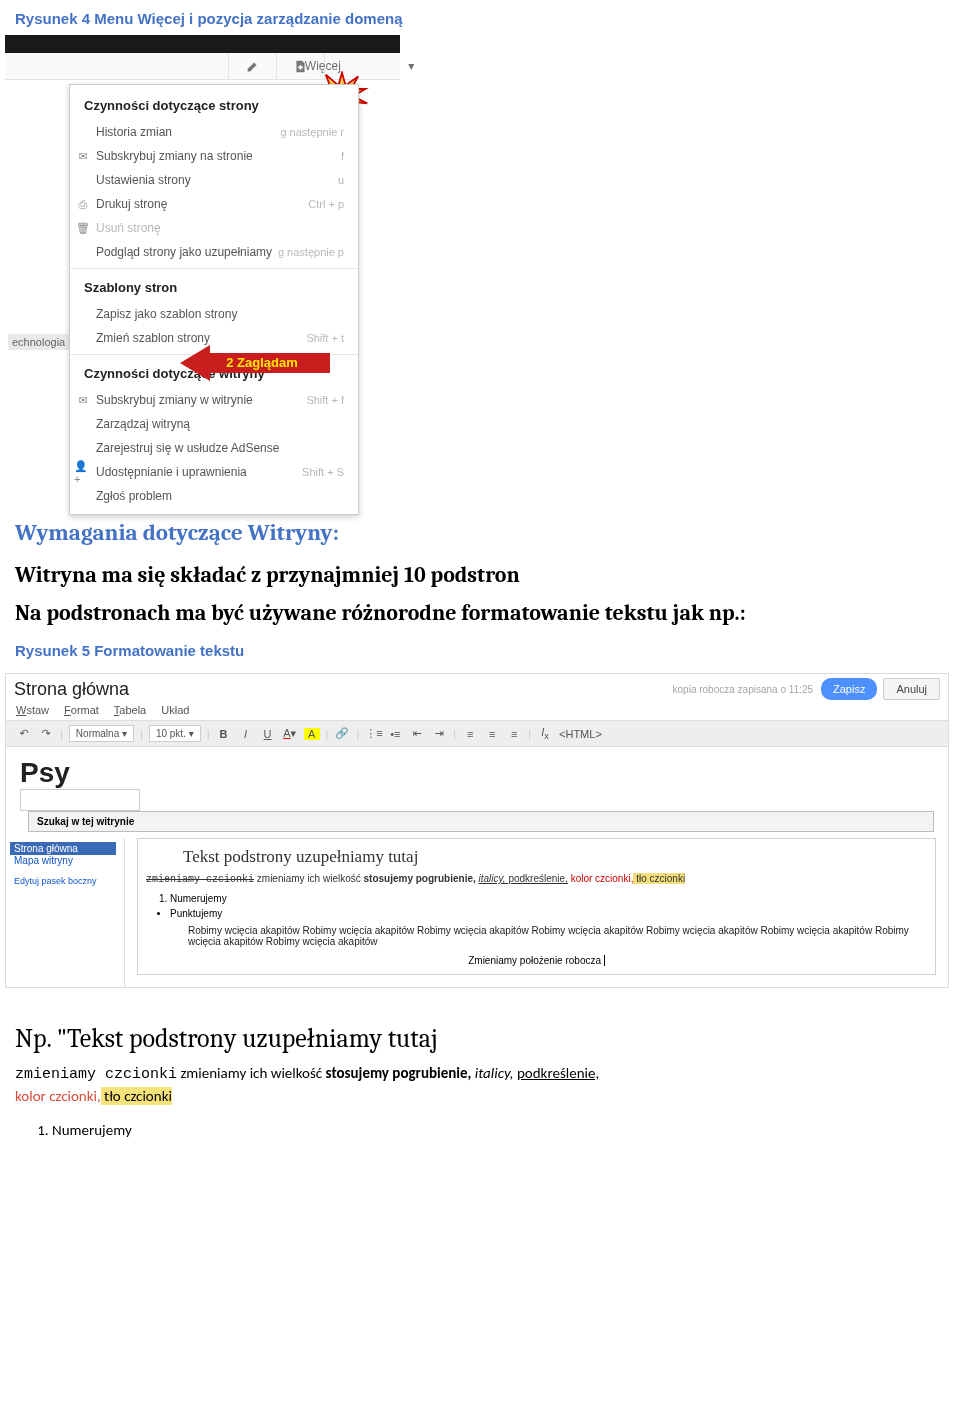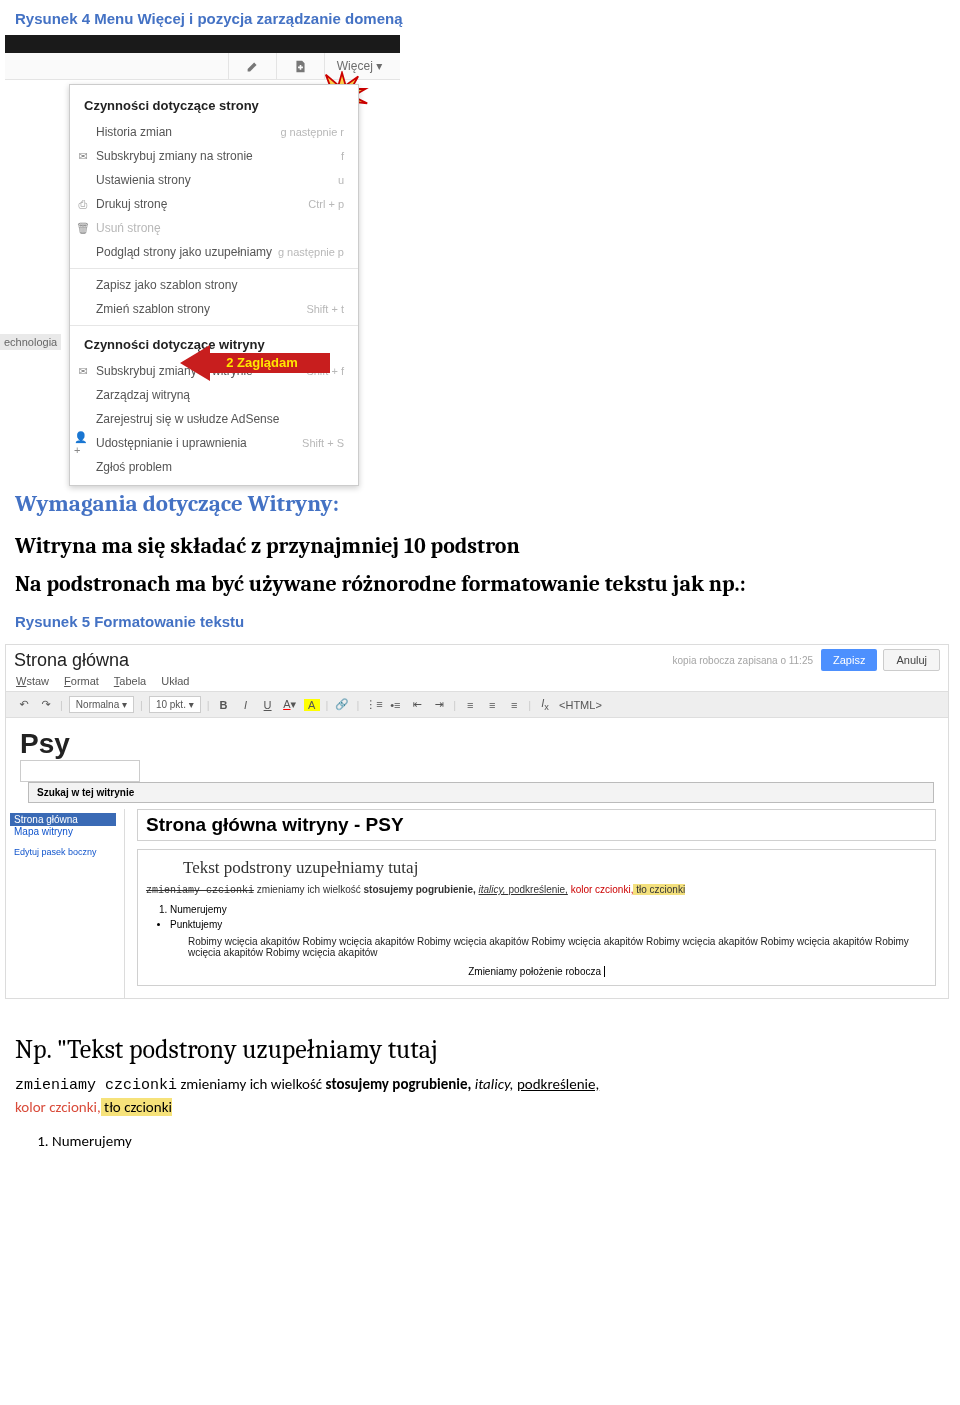--- a/index.html
+++ b/index.html
@@ -5,43 +5,43 @@
   * { box-sizing: border-box; margin: 0; padding: 0; }
   body { font-family: Arial, sans-serif; background: #fff; width: 960px; }
   .caption { color: #4472c4; font-weight: bold; font-size: 15px; padding: 10px 15px 8px; }
   .h2 { color: #4472c4; font-weight: bold; font-size: 23px; padding: 4px 15px 10px; font-family: Cambria, serif; }
   .h3 { font-weight: bold; font-size: 22px; padding: 6px 15px 6px; font-family: Cambria, serif; }
   
   
   .shot1 { width: 395px; margin-left: 5px; }
   .blackbar { height: 18px; background: #1a1a1a; }
   .topbtns { height: 27px; display: flex; justify-content: flex-end; padding-right: 6px; background: #fafafa; border-bottom: 1px solid #e4e4e4; }
-  .tbtn { width: 48px; display: flex; align-items: center; justify-content: center; border-left: 1px solid #e4e4e4; color: #6d6d6d; font-size: 12px; cursor: pointer; }
+  .tbtn { width: 48px; display: flex; align-items: center; justify-content: center; border-left: 1px solid #e4e4e4; color: #6d6d6d; font-size: 12px; cursor: pointer; gap: 32px; }
   .tbtn:last-child { border-right: 0; }
   .star-svg { position: absolute; left: -10px; top: 18px; }
   .menu { width: 290px; margin-left: 64px; margin-top: 4px; background: #fff; border: 1px solid #ccc; box-shadow: 0 2px 6px rgba(0,0,0,.2); padding: 6px 0; position: relative; }
   .msec { font-weight: bold; font-size: 13px; padding: 7px 14px; color: #222; }
   .mitem { display: flex; align-items: center; padding: 5px 14px 5px 4px; font-size: 12px; color: #555; }
   .mitem.dim { color: #b8b8b8; }
   .micon { width: 18px; height: 14px; display: inline-flex; align-items: center; justify-content: center; margin-right: 4px; font-size: 11px; color: #888; }
   .mlabel { flex: 1; }
   .mshort { color: #b8b8b8; font-size: 11px; }
   .mhr { border: 0; border-top: 1px solid #e6e6e6; margin: 4px 0; }
   .arrow { position: absolute; left: 186px; top: 314px; }
   .rightcover { position: absolute; left: 354px; top: 42px; width: 35px; background: #fff; font-size: 10px; color: #999; }
   .rc2 { position: absolute; left: 354px; top: 325px; font-size: 10px; color: #bbb; }
   .shot1wrap { position: relative; }
-  .tech { position: absolute; left: 0; top: 299px; font-size: 11px; color: #666; background: #e9e9e9; padding: 2px 4px; }
+  .tech { position: absolute; left: 8px; top: 299px; font-size: 11px; color: #666; background: #e9e9e9; padding: 2px 4px; }
 
   
   .shot2 { border: 1px solid #dcdcdc; margin: 6px 5px; width: 944px; }
   .titlebar { display: flex; align-items: center; padding: 4px 8px 0; }
   .titlebar .h { font-size: 18px; color: #222; flex: 1; }
   .draft { font-size: 10px; color: #a5a5a5; margin-right: 8px; }
-  .savebtn { background: #4d90fe; color: #fff; font-size: 11px; padding: 5px 12px; border-radius: 2px; cursor: pointer; margin-right: 6px; }
+  .savebtn { background: #4d90fe; color: #fff; font-size: 11px; padding: 5px 12px; border-radius: 10px; cursor: pointer; margin-right: 6px; }
   .cancelbtn { background: #f5f5f5; border: 1px solid #ccc; color: #444; font-size: 11px; padding: 4px 12px; border-radius: 2px; cursor: pointer; }
   .menubar { font-size: 11px; color: #555; padding: 4px 10px; }
   .menubar span { margin-right: 12px; }
   .toolbar { background: #eee; border-top: 1px solid #dedede; border-bottom: 1px solid #dedede; padding: 4px 10px; display: flex; gap: 6px; align-items: center; font-size: 11px; color: #555; }
   .tsep { color: #ccc; }
   .tsel { border: 1px solid #ccc; padding: 2px 6px; background: #fff; font-size: 10px; }
   .tico { width: 16px; text-align: center; font-size: 11px; }
   .sitehead { display: flex; padding: 10px 14px 6px; flex-direction: column; }
   .sitehead .t { font-size: 28px; font-weight: bold; color: #222; flex: 1; }
   .sbox { width: 120px; height: 22px; border: 1px solid #ccc; background: #fff; }
@@ -130,20 +130,21 @@
         <div class="mitem dim">
             <span class="micon">🗑</span>
             <span class="mlabel">Usuń stronę</span>
           </div>
         <div class="mitem">
             <span class="micon"></span>
             <span class="mlabel">Podgląd strony jako uzupełniamy</span>
             <span class="mshort">g następnie p</span>
           </div>
         <hr class="mhr">
+        <div class="msec">Szablony stron</div>
         <div class="mitem">
             <span class="micon"></span>
             <span class="mlabel">Zapisz jako szablon strony</span>
           </div>
         <div class="mitem">
             <span class="micon"></span>
             <span class="mlabel">Zmień szablon strony</span>
             <span class="mshort">Shift + t</span>
           </div>
         <hr class="mhr">
@@ -231,21 +232,20 @@
     <div class="sbox"></div>
     <div class="sbtn">Szukaj w tej witrynie</div>
   </div>
   <div class="layout">
     <div class="side">
       <div class="sel">Strona główna</div>
       <div><a>Mapa witryny</a></div>
       <div class="editlink">Edytuj pasek boczny</div>
     </div>
     <div class="main">
-      <div class="pgh">Strona główna witryny - PSY</div>
       <div class="body">
         <div class="bh">Tekst podstrony uzupełniamy tutaj</div>
         <div class="fmt">
           <span class="mono">zmieniamy czcionki</span><span> zmieniamy ich wielkość </span><b>stosujemy pogrubienie, </b><span class="u">italicy, </span><u>podkreślenie,</u><span class="c"> kolor czcionki,</span><span class="bg"> tło czcionki</span>
         </div>
         <ol class="ol1">
             <li>Numerujemy</li>
           </ol>
         <ul class="ul1">
             <li>Punktujemy</li>

